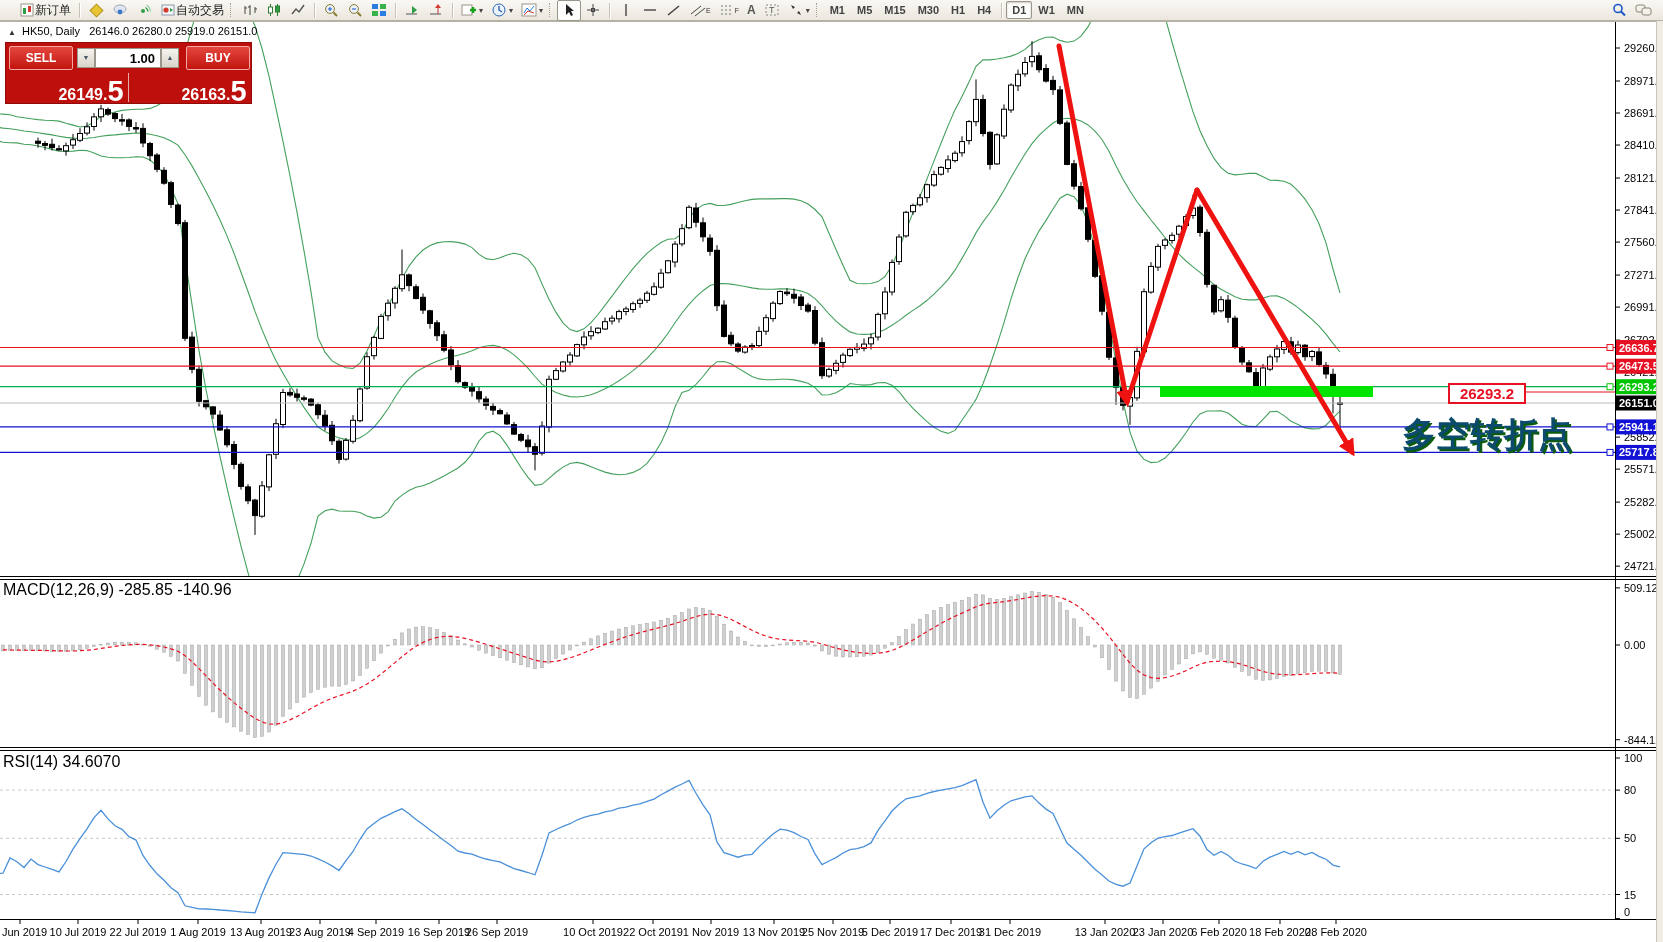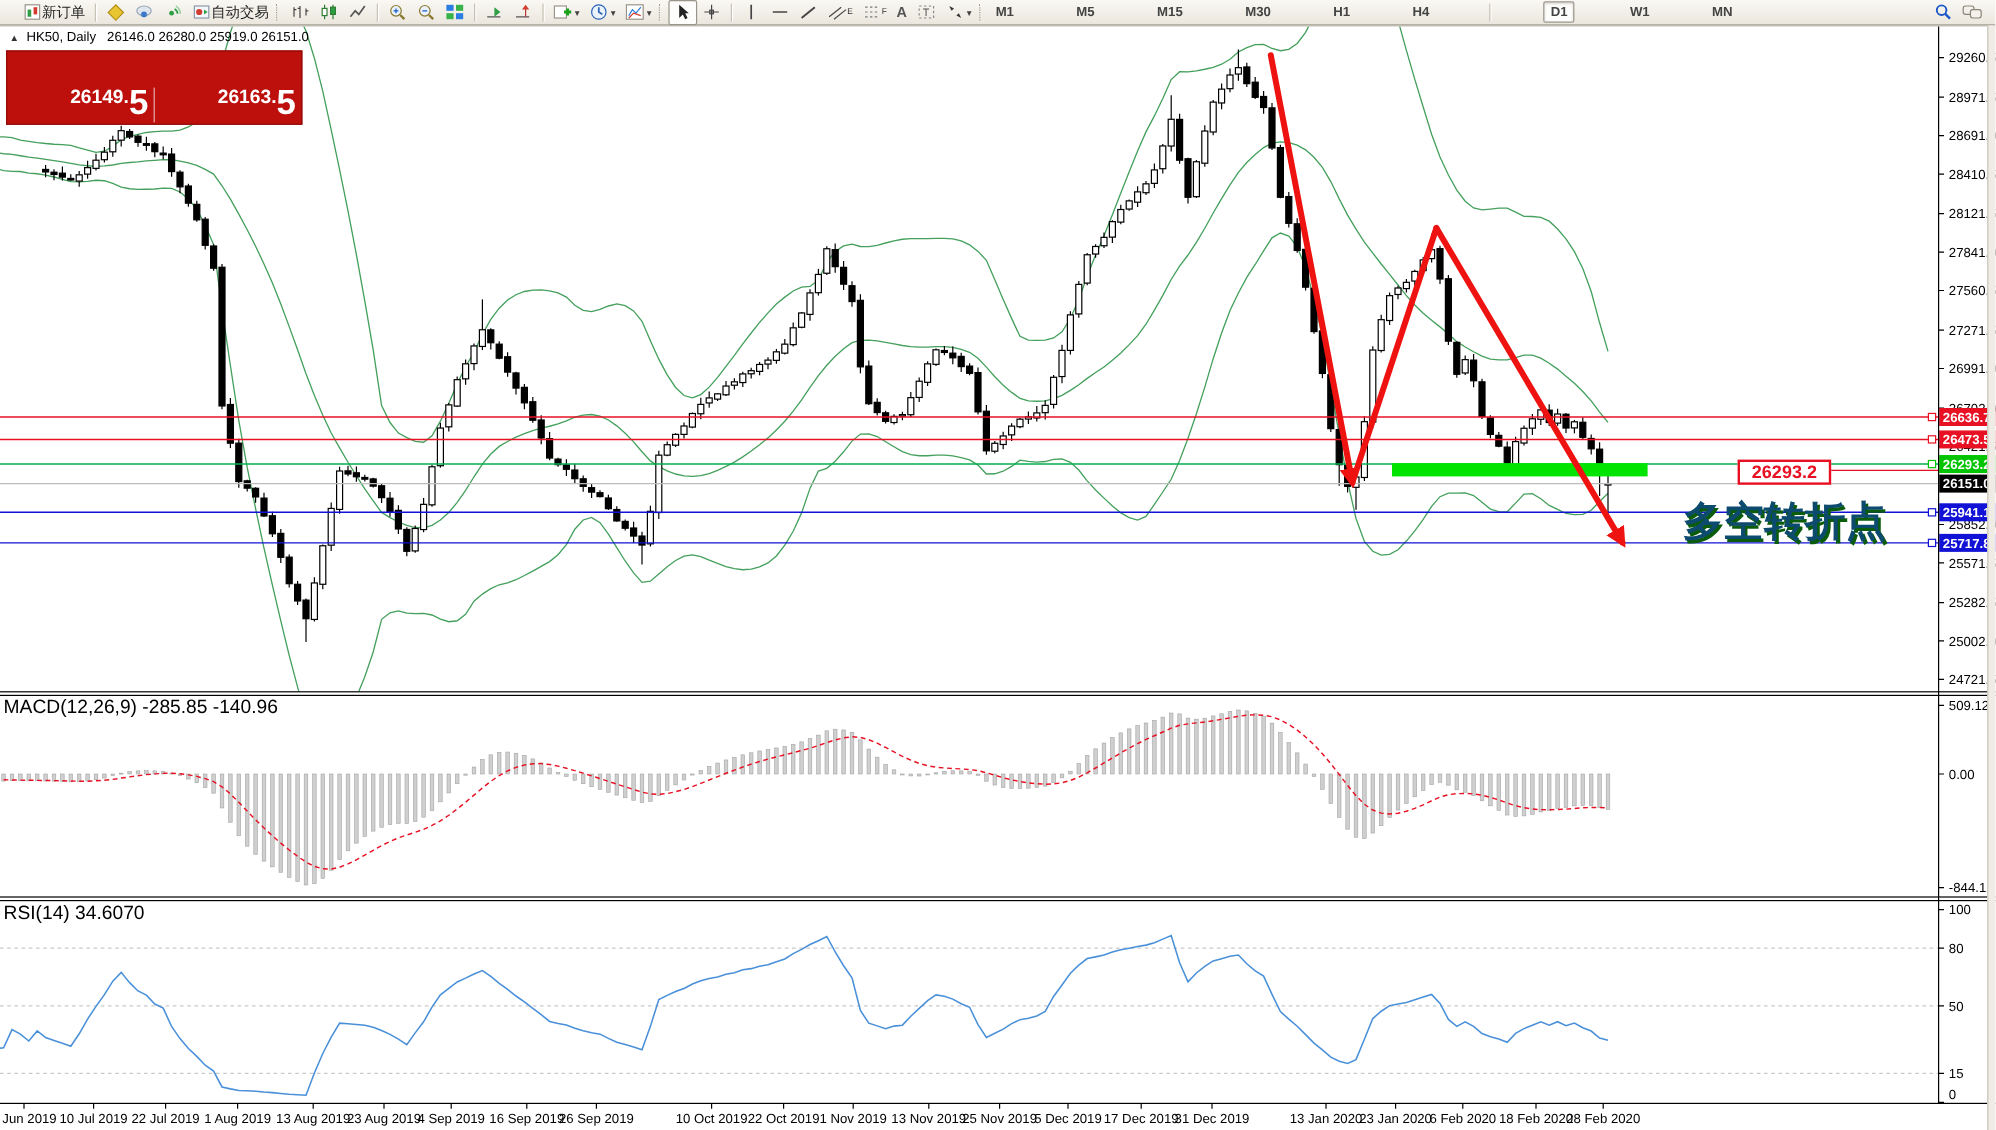--- a/index.html
+++ b/index.html
@@ -37,21 +37,21 @@
   #buy-btn{left:180px;width:64px;}
   .spin{position:absolute;top:5px;width:18px;height:20px;box-sizing:border-box;
         background:linear-gradient(#f5f3ef,#d9d5cb);border:1px solid #9a958a;
         font-size:7px;color:#456;text-align:center;line-height:18px;}
   #vol-down{left:71px;}
   #vol-up{left:155px;}
   #vol-input{position:absolute;left:89px;top:5px;width:66px;height:20px;box-sizing:border-box;
              border:1px solid #9a958a;font:bold 13px "Liberation Sans",sans-serif;
              text-align:right;padding-right:5px;}
   .tp-row2{position:absolute;left:0;top:28px;width:100%;height:33px;display:flex;}
-  .tp-price{flex:1;display:flex;align-items:flex-start;justify-content:center;color:#fff;padding-top:2px;padding-left:48px;}
+  .tp-price{flex:1;display:flex;align-items:flex-end;justify-content:center;color:#fff;padding-top:2px;padding-left:48px;}
   .tp-price .pm{font-size:16px;font-weight:bold;}
   .tp-price .pd{font-size:16px;font-weight:bold;}
   .tp-price .pb{font-size:29px;font-weight:bold;line-height:26px;}
   .tp-div{width:1px;background:rgba(255,255,255,.65);margin:2px 0;}
   
   .price-callout{position:absolute;left:1448px;top:383px;width:74px;height:17px;z-index:7;
                  border:2px solid #e81123;background:#fff;color:#e81123;
                  font:bold 15px "Liberation Sans",sans-serif;text-align:center;line-height:17px;}
   .turning-text{position:absolute;left:1402px;top:412px;z-index:7;
                 font:bold 34px "Liberation Sans",sans-serif;color:#0c4a6e;
@@ -281,21 +281,21 @@
     <div class="tbtn">
       <span>
         <svg width="16" height="16">
             <path d="M3 3l4 2-2 2z" fill="#333"></path>
             <path d="M13 13l-4-2 2-2z" fill="#333"></path>
           </svg>
       </span>
         <span class="caret">▾</span>
     </div>
     <span class="grip"></span>
-    <div id="tf-group" style="display:flex;align-items:center;gap:40px;">
+    <div id="tf-group" style="display:flex;align-items:center;">
         <span class="tflabel">M1</span>
         <span class="tflabel">M5</span>
         <span class="tflabel">M15</span>
         <span class="tflabel">M30</span>
         <span class="tflabel">H1</span>
         <span class="tflabel">H4</span>
         <span class="sep"></span>
         <span class="tflabel active">D1</span>
         <span class="tflabel">W1</span>
         <span class="tflabel">MN</span>
@@ -1048,20 +1048,27 @@
     </svg>
 
   <div class="chart-title">
     <span class="tri">▲</span>
     <span>HK50, Daily</span>
     <span>&nbsp;</span>
     <span>26146.0 26280.0 25919.0 26151.0</span>
   </div>
 
   <div class="trade-panel">
+    <div class="tp-row1">
+      <div class="tp-btn" id="sell-btn">SELL</div>
+      <div class="spin" id="vol-down">▼</div>
+      <input id="vol-input" value="1.00" style="">
+      <div class="spin" id="vol-up">▲</div>
+      <div class="tp-btn" id="buy-btn">BUY</div>
+    </div>
     <div class="tp-row2">
       <div class="tp-price">
         <span class="pm">26149</span>
           <span class="pd">.</span>
           <span class="pb">5</span>
       </div>
       <div class="tp-div"></div>
       <div class="tp-price">
         <span class="pm">26163</span>
           <span class="pd">.</span>

